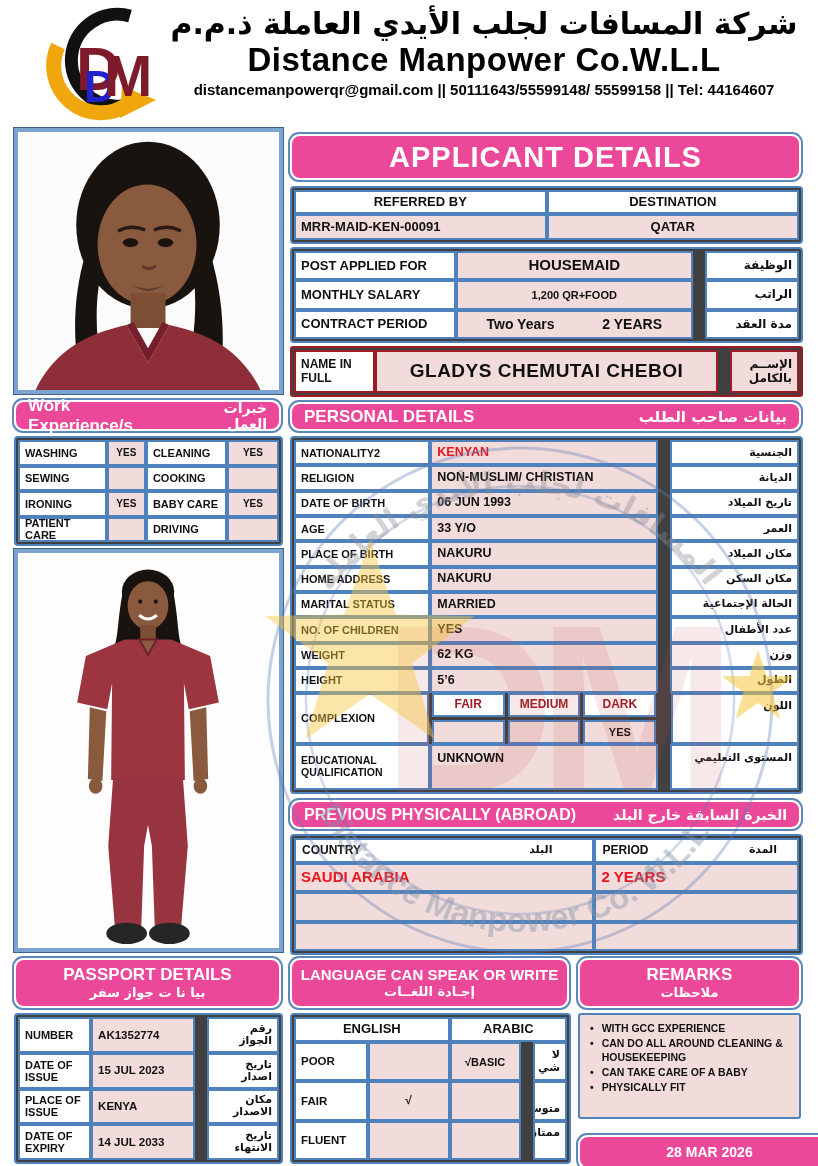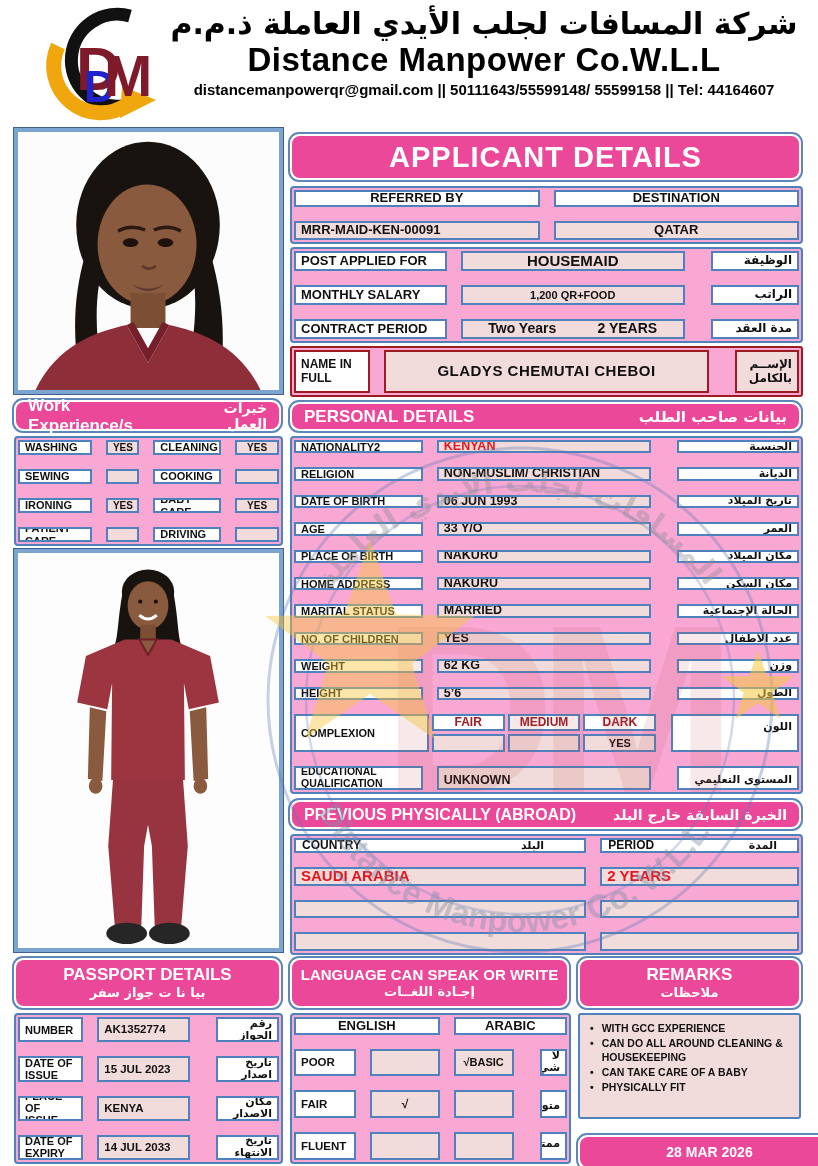--- a/index.html
+++ b/index.html
@@ -7,22 +7,22 @@
         font-family:"Liberation Sans","DejaVu Sans",sans-serif;overflow:hidden;}
   .abs{position:absolute;}
   
   .bwrap{position:absolute;border:2px solid #5d86ba;border-radius:11px;background:#fff;padding:2px;box-sizing:border-box;}
   .banner{height:100%;background:#ec4899;border-radius:8px;color:#fff;display:flex;align-items:center;
           justify-content:center;gap:10px;font-weight:bold;box-sizing:border-box;}
   .banner.split{justify-content:space-between;padding:0 12px;}
   .banner.lines{flex-direction:column;gap:1px;line-height:1.15;}
   .ar{direction:rtl;text-align:right;font-family:"DejaVu Sans",sans-serif;}
   
-  .tbl{position:absolute;display:grid;gap:14px;padding:2px;border:2px solid #4f81bd;border-radius:4px;
-       background:#f9a8d4;box-sizing:border-box;}
+  .tbl{position:absolute;display:grid;gap:0;padding:2px;border:2px solid #4f81bd;border-radius:4px;
+       background:#404040;box-sizing:border-box;}
   .cell{border:2px solid #4f81bd;background:#fff;display:flex;align-items:center;padding:0 5px;
         font-weight:bold;color:#101010;overflow:hidden;box-sizing:border-box;line-height:1.1;}
   .cell.pink{background:#f2dcdb;}
   .cell.center{justify-content:center;text-align:center;}
   .cell.arc{direction:rtl;text-align:right;font-family:"DejaVu Sans",sans-serif;margin-left:12px;}
   .redtxt{color:#e8141e;}
   .maroontxt{color:#9e1b23;}
   
   .nametbl{border:2px solid #9e1b23;border-radius:3px;}
   .nametbl .cell{border:2px solid #9e1b23;}
@@ -176,21 +176,21 @@
     <div class="cell" style="font-size:13px;">CONTRACT PERIOD</div>
     <div class="cell pink" style="font-size:14px;justify-content:space-around;">
       <span>Two Years</span>
       <span>2 YEARS</span>
     </div>
     <div class="cell arc" style="font-size:12px;">مدة العقد</div>
   </div>
 
   <div class="tbl nametbl" style="left:290px;top:346px;width:513px;height:51px;grid-template-columns:16fr 68fr 16fr;grid-template-rows:1fr;">
     <div class="cell" style="font-size:12px;">NAME IN FULL</div>
-    <div class="cell pink center" style="font-size:15px;letter-spacing:.5px;">GLADYS CHEMUTAI CHEBOI</div>
+    <div class="cell pink center" style="font-size:19px;letter-spacing:.5px;">GLADYS CHEMUTAI CHEBOI</div>
     <div class="cell pink arc center" style="font-size:12px;">الإســم بالكامل</div>
   </div>
 
   <div class="bwrap" style="left:288px;top:400px;width:515px;height:33px;">
     <div class="banner split">
       <span style="font-size:17px;">PERSONAL DETAILS</span>
       <span class="ar" style="font-size:15px;">بيانات صاحب الطلب</span>
     </div>
   </div>
 

